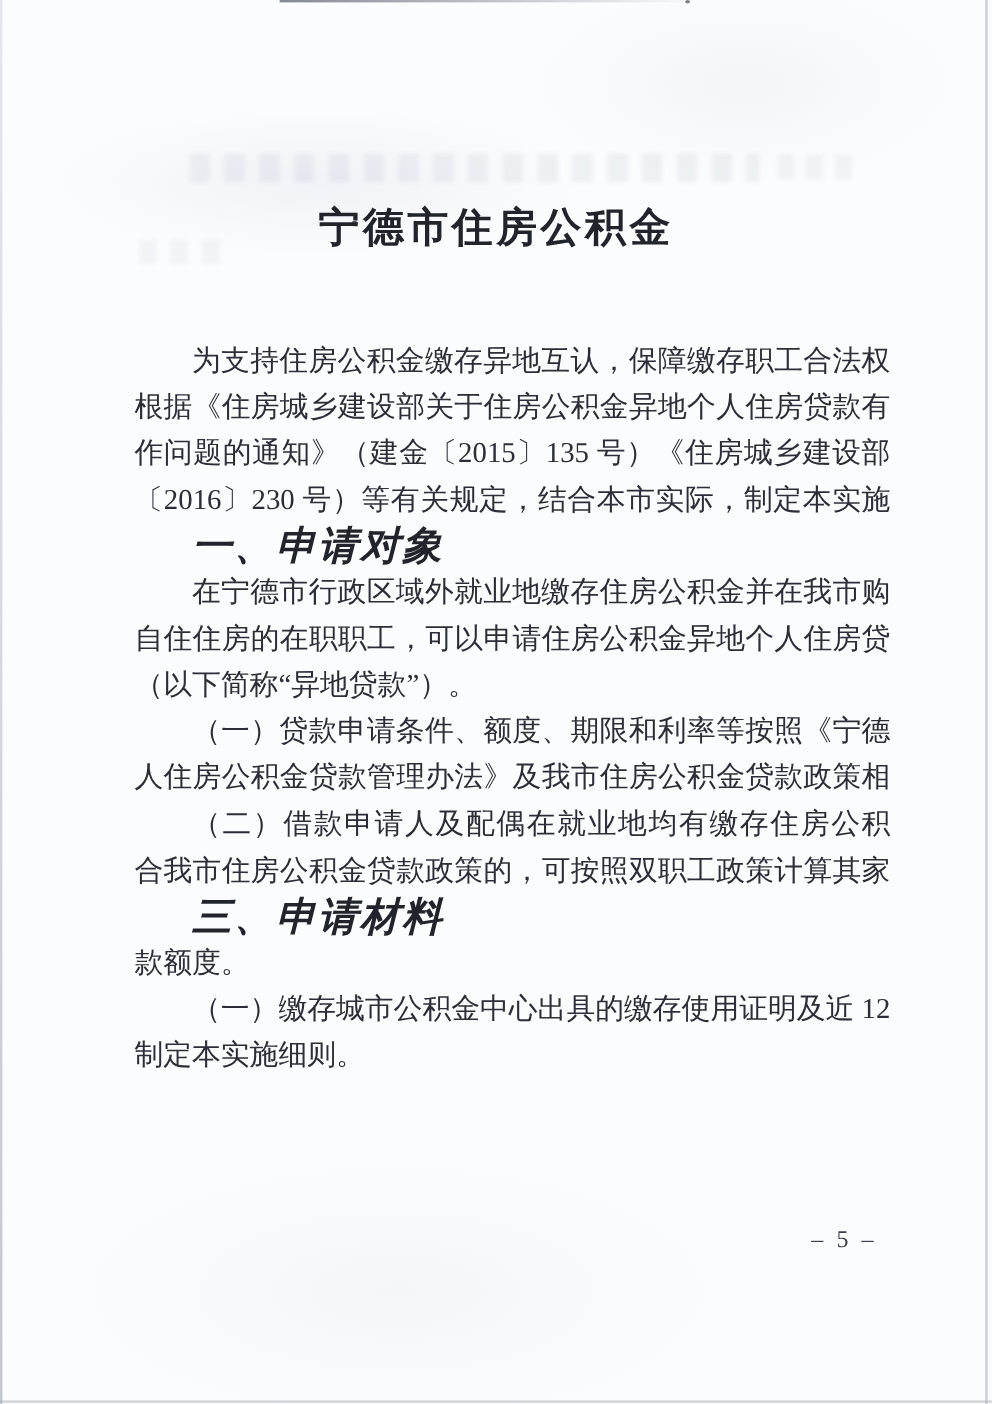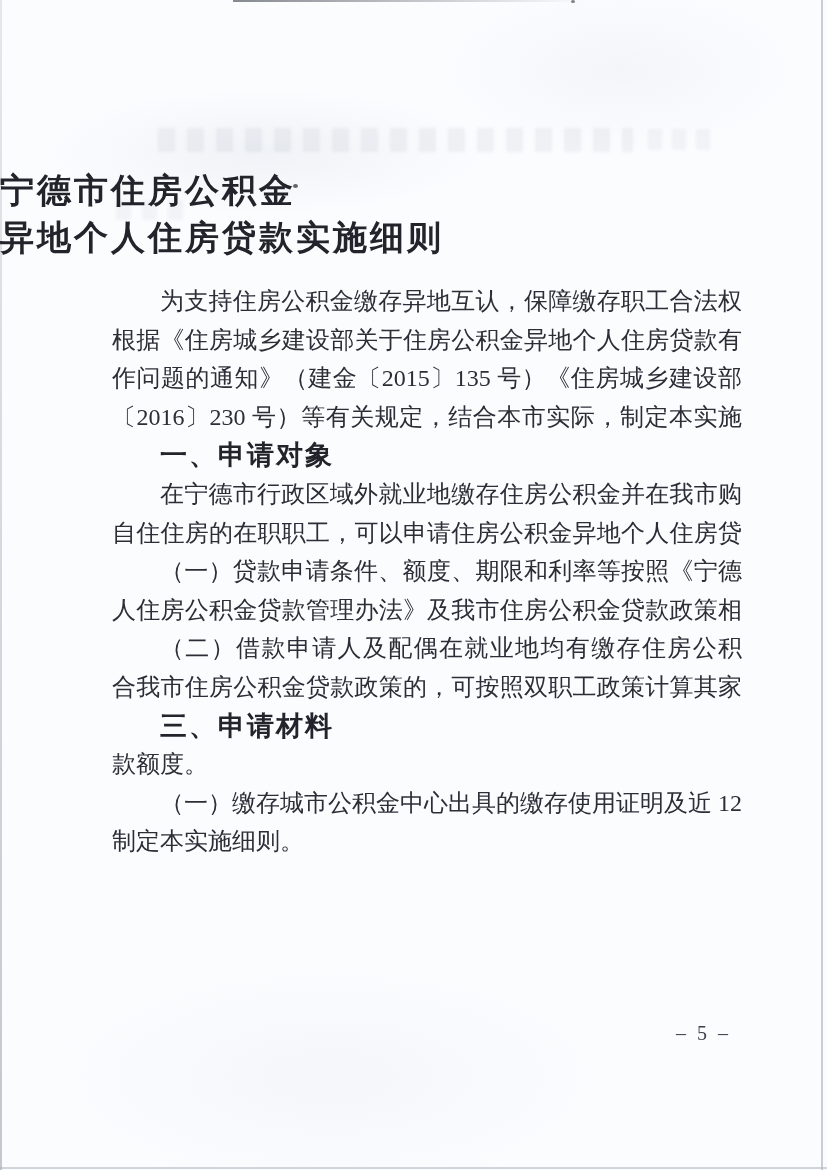--- a/index.html
+++ b/index.html
@@ -42,20 +42,21 @@
         rgba(122,132,150,0.13) 0px, rgba(122,132,150,0.13) 14px,
         rgba(122,132,150,0.0) 14px, rgba(122,132,150,0.0) 24px); }
   .ghost-3 { left:116px; top:200px; width:70px; height:20px;
      background: repeating-linear-gradient(90deg,
         rgba(122,132,150,0.12) 0px, rgba(122,132,150,0.12) 15px,
         rgba(122,132,150,0.0) 15px, rgba(122,132,150,0.0) 26px); }
 
   .doc-title {
     position: absolute;
     top: 167px; left: 0; right: 0;
+    text-align: center;
     font-weight: 700;
     font-size: 34px;
     line-height: 47px;
     letter-spacing: 3px;
     color: #22242b;
   }
 
   .doc-body {
     position: absolute;
     top: 282px;
@@ -64,23 +65,24 @@
     font-size: 24px;
     line-height: 38.6px;
     color: #2b2e36;
   }
   .line { height: 38.6px; overflow: hidden; }
   .line.indent { text-indent: 48px; }
   .line.fill { text-align: justify; text-align-last: justify; }
   .line.heading {
     font-family: "Liberation Sans", "DejaVu Sans", sans-serif;
     font-weight: 700;
-    font-size: 27px;
+    font-size: 33px;
     letter-spacing: 2px;
     color: #22242b;
+    font-style: italic;
   }
 
   .page-number {
     position: absolute;
     top: 1022px;
     left: 0; right: 0;
     text-align: right;
     padding-right: 96px;
     font-size: 20px;
     letter-spacing: 3px;
@@ -98,31 +100,31 @@
   <div class="edge-top"></div>
   <div class="speck-1"></div>
   <div class="speck-2"></div>
 
   <div class="ghost ghost-1"></div>
   <div class="ghost ghost-2"></div>
   <div class="ghost ghost-3"></div>
 
   <div class="doc-title">
     <div>宁德市住房公积金</div>
-    <div>异地个人住房贷款实施细则</div>
   </div>
 
   <div class="doc-body">
       <div class="line indent fill">为支持住房公积金缴存异地互认，保障缴存职工合法权益。</div>
       <div class="line fill">根据《住房城乡建设部关于住房公积金异地个人住房贷款有关操</div>
       <div class="line fill">作问题的通知》（建金〔2015〕135 号）《住房城乡建设部关于</div>
       <div class="line fill">〔2016〕230 号）等有关规定，结合本市实际，制定本实施细则。</div>
       <div class="line indent heading">一、申请对象</div>
       <div class="line indent fill">在宁德市行政区域外就业地缴存住房公积金并在我市购买</div>
       <div class="line fill">自住住房的在职职工，可以申请住房公积金异地个人住房贷款</div>
+      <div class="line">（以下简称“异地贷款”）。</div>
       <div class="line indent fill">（一）贷款申请条件、额度、期限和利率等按照《宁德市个</div>
       <div class="line fill">人住房公积金贷款管理办法》及我市住房公积金贷款政策相关文</div>
       <div class="line indent fill">（二）借款申请人及配偶在就业地均有缴存住房公积金，符</div>
       <div class="line fill">合我市住房公积金贷款政策的，可按照双职工政策计算其家庭贷</div>
       <div class="line indent heading">三、申请材料</div>
       <div class="line">款额度。</div>
       <div class="line indent fill">（一）缴存城市公积金中心出具的缴存使用证明及近 12 个</div>
       <div class="line">制定本实施细则。</div>
     </div>
 

